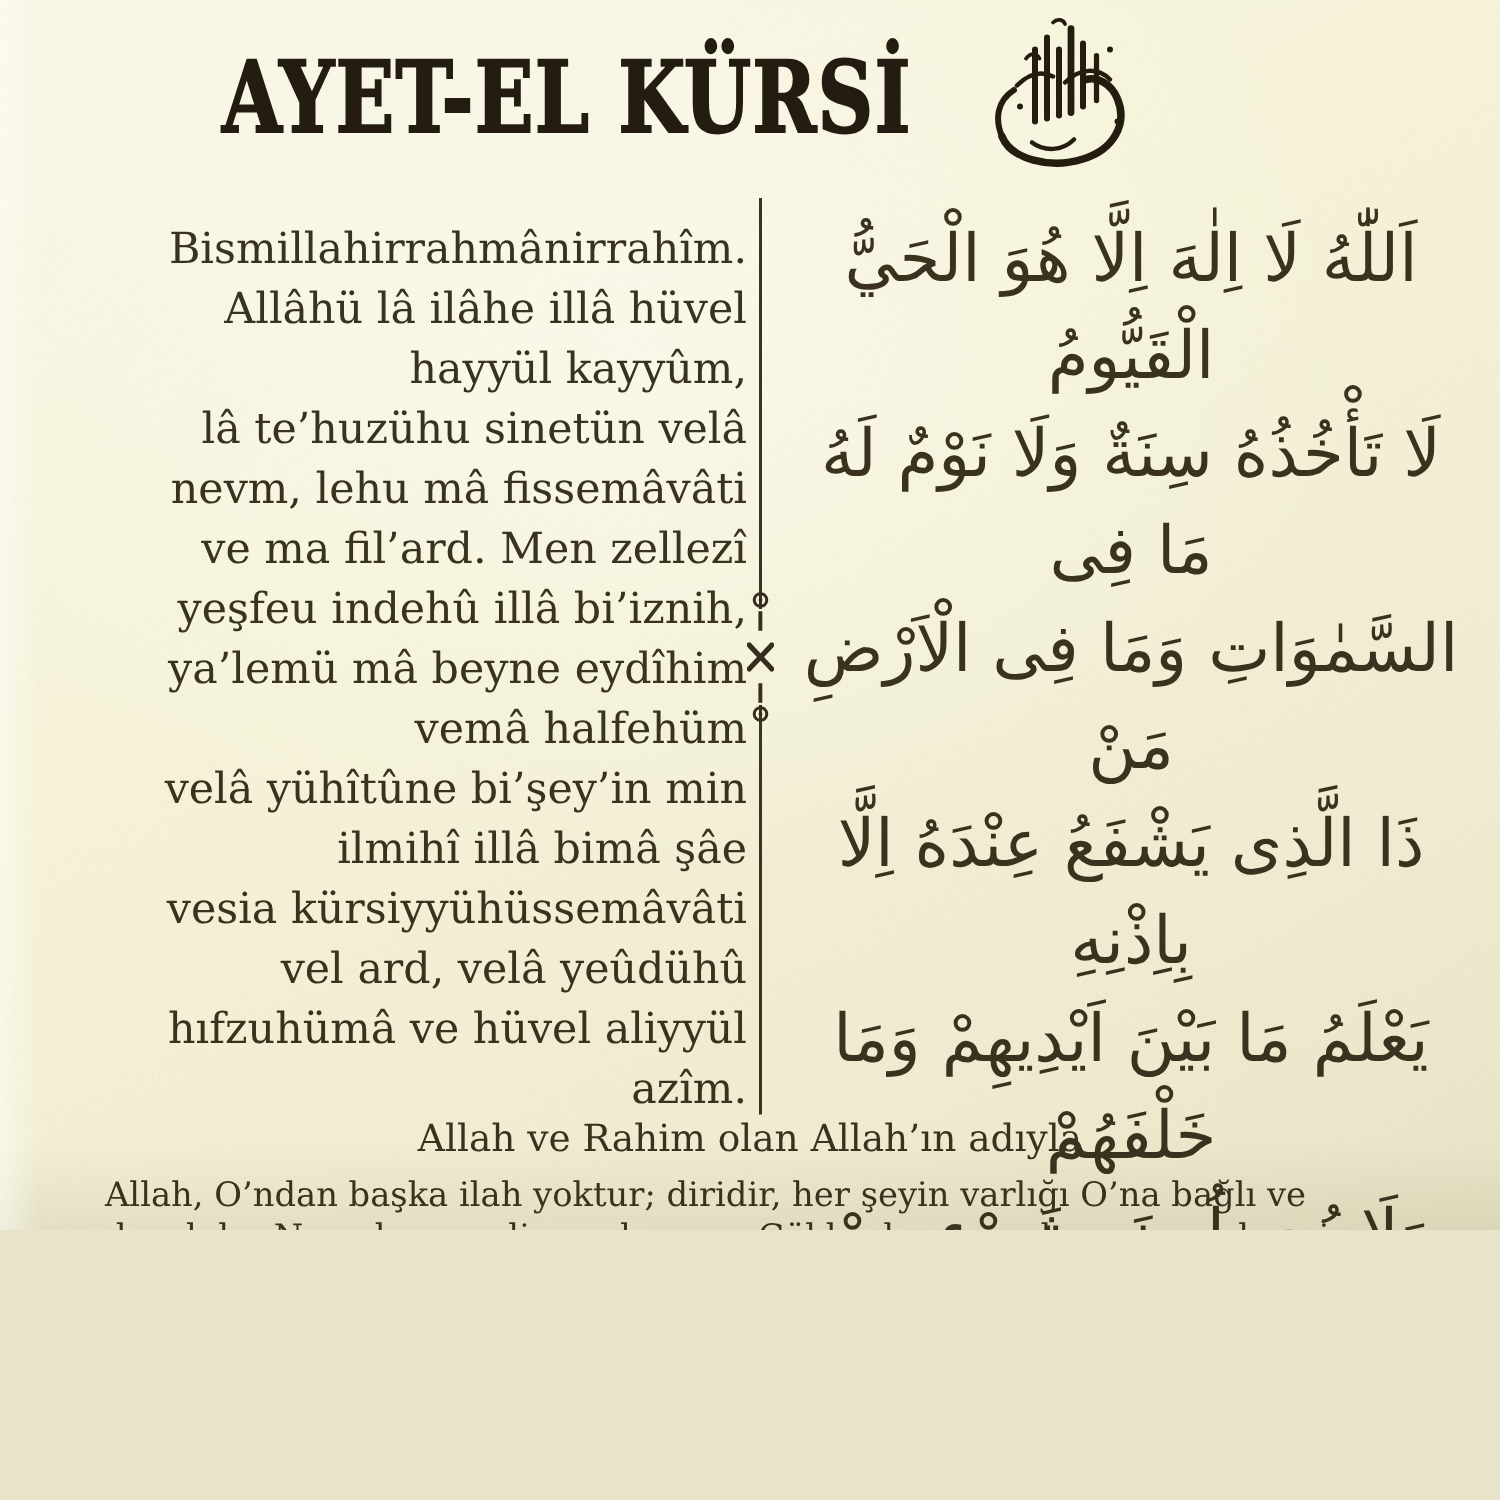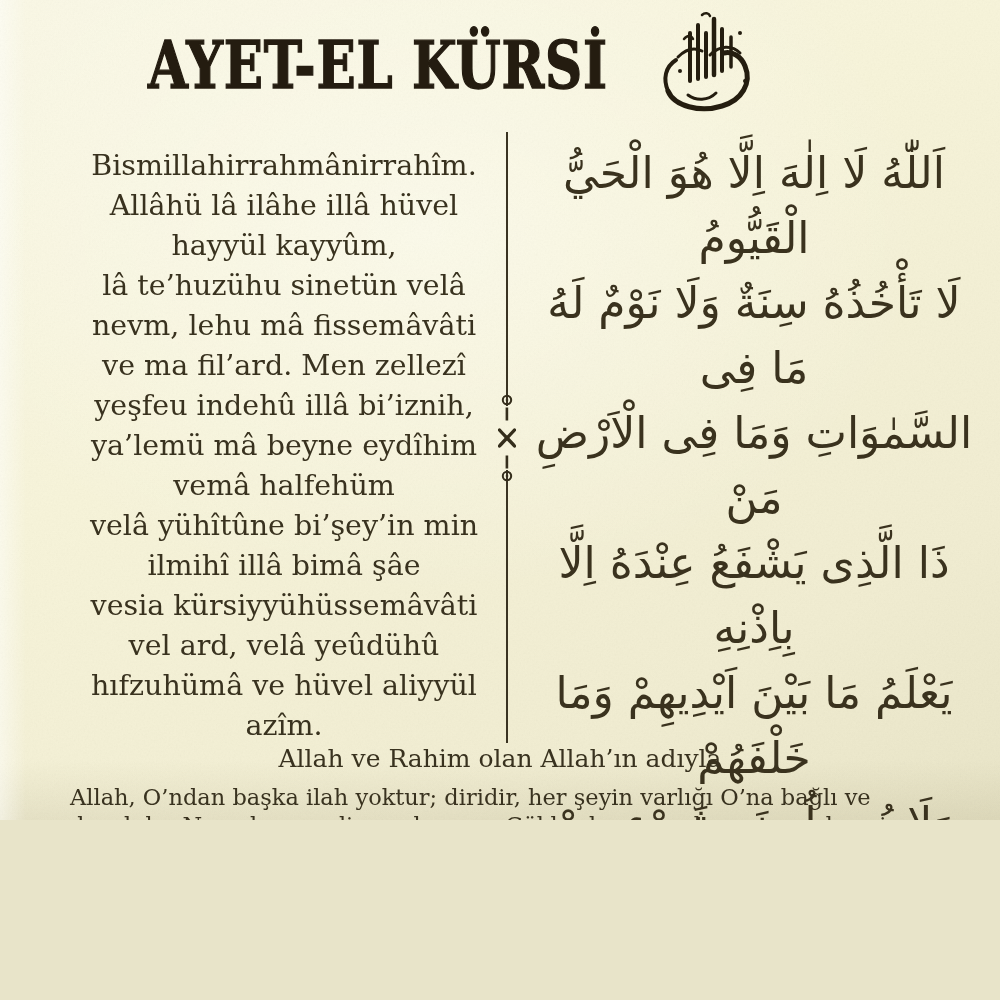--- a/index.html
+++ b/index.html
@@ -24,21 +24,21 @@
     position:absolute;left:148px;top:22px;width:615px;height:86px;
     font-size:66px;font-weight:bold;letter-spacing:1px;white-space:nowrap;
     color:#241c10;-webkit-text-stroke:1.4px #241c10;
     transform:scaleX(.78);transform-origin:left center;
     line-height:86px;
   }
   .emblem{position:absolute;left:648px;top:10px;width:120px;height:122px;}
 
   .left-col{
     position:absolute;left:70px;top:146px;width:428px;
-    font-size:28.5px;line-height:40px;text-align:center;
+    font-size:28.5px;line-height:40px;text-align:right;
     white-space:pre-line;color:#39321f;
   }
   .divider{
     position:absolute;left:497px;top:132px;height:611px;width:20px;
     display:flex;flex-direction:column;align-items:center;
   }
   .divider .seg{width:2px;background:#3a3322;flex:1;}
   .divider .orn-box{height:64px;width:20px;display:flex;align-items:center;justify-content:center;overflow:visible;}
   .divider .orn-box svg{transform:rotate(90deg);flex:none;}
 

